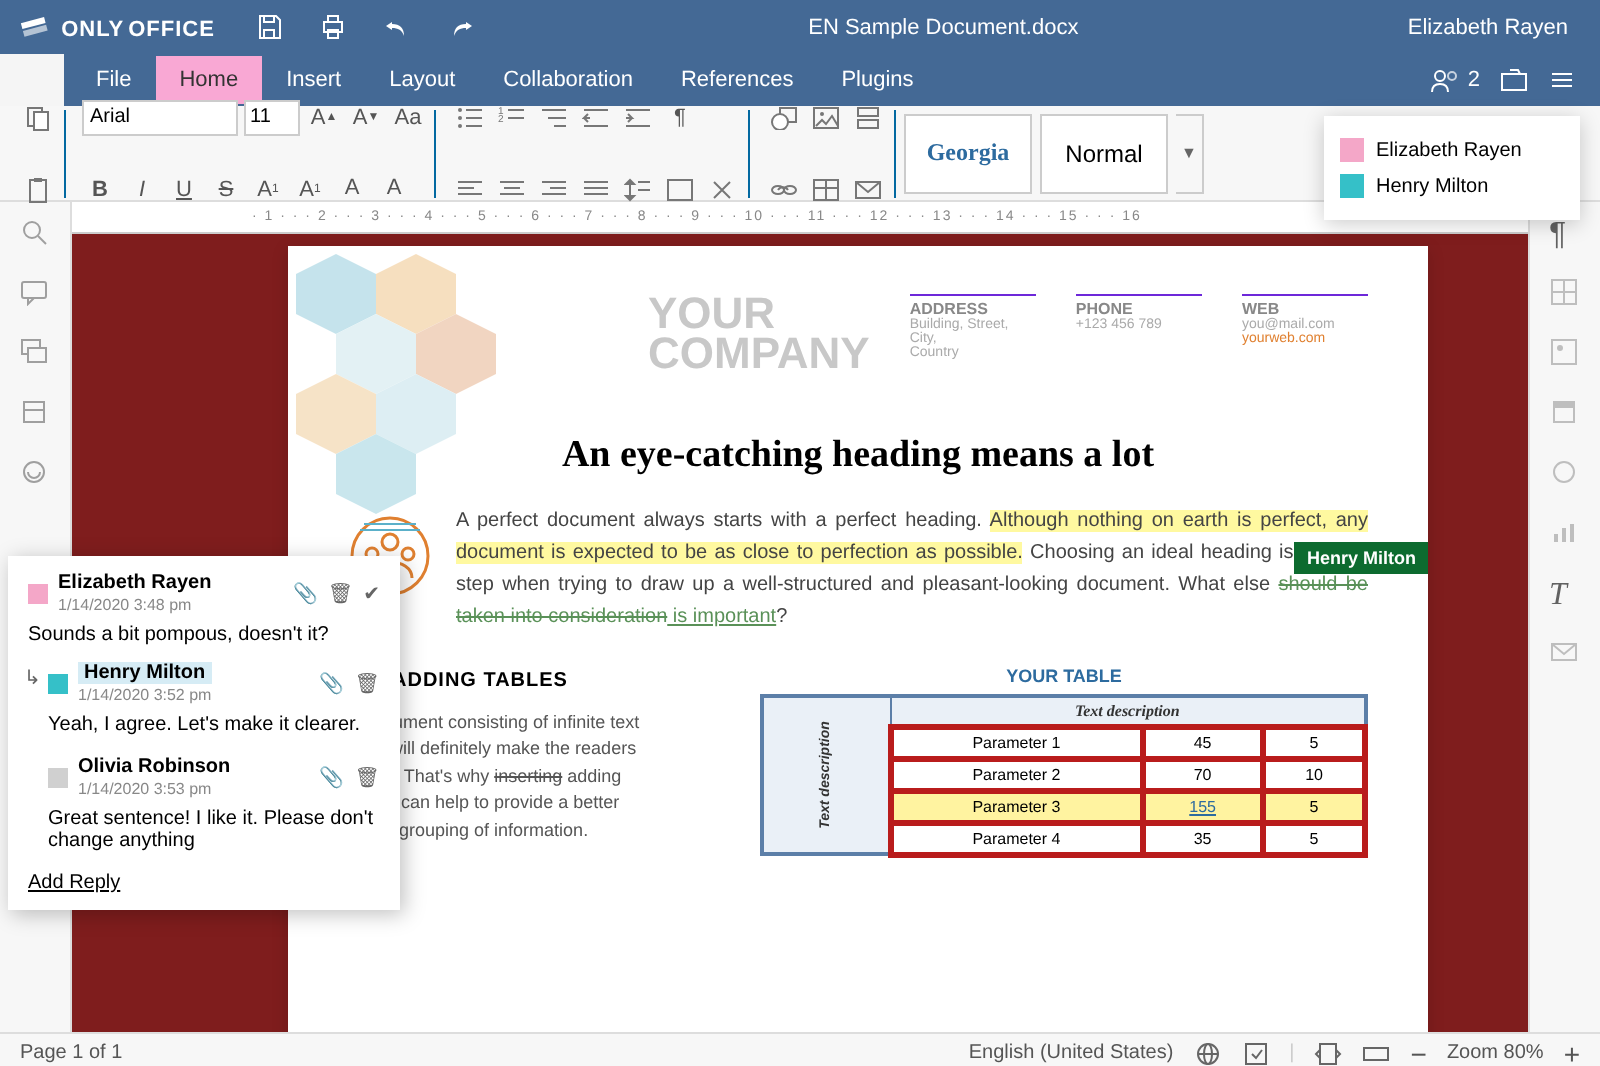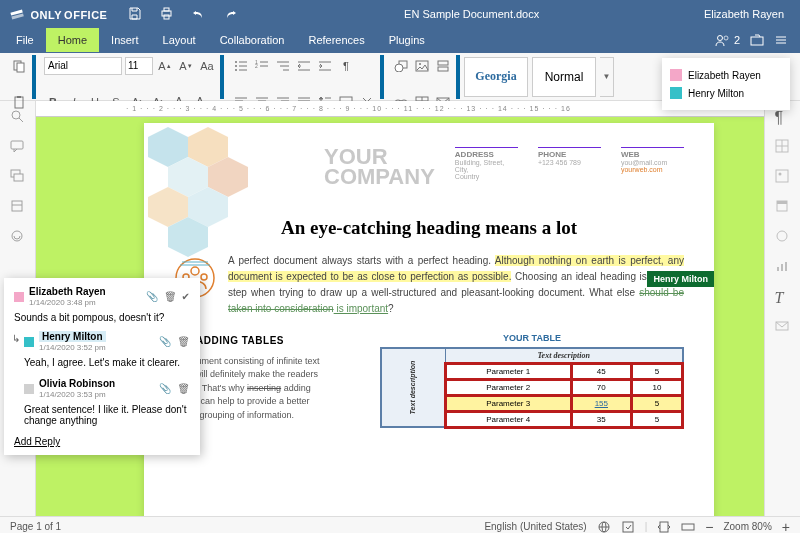--- a/index.html
+++ b/index.html
@@ -3,39 +3,39 @@
 <meta charset="utf-8">
 <style>
 * { box-sizing: border-box; margin: 0; padding: 0; font-family: Arial, sans-serif; }
 body { width: 800px; height: 533px; overflow: hidden; background: #f5f5f5; position: relative; }
 .titlebar { height: 27px; background: #446995; display: flex; align-items: center; color: #fff; font-size: 11px; padding: 0 10px; }
 .brand { font-weight: bold; letter-spacing: 0.5px; }
 .brand-only { font-weight: 700; margin-right: 2px; }
 .title-icons { display: flex; gap: 14px; margin-left: 18px; }
 .doc-title { flex: 1; text-align: center; }
 .user-name { font-size: 11px; margin-right: 6px; }
-.menubar { height: 26px; background: #446995; display: flex; align-items: center; padding: 0 4px; color: #fff; font-size: 11px; }
+.menubar { height: 26px; background: #446995; display: flex; align-items: center; padding: 0 4px; color: #fff; font-size: 11px; margin-left: 32px; }
 .menu-item { padding: 6px 12px; cursor: pointer; }
-.menu-item.active { background: #bef264; color: #333; }
+.menu-item.active { background: #f9a8d4; color: #333; }
 .menu-spacer { flex: 1; }
 .menu-right { display: flex; align-items: center; gap: 10px; padding-right: 8px; }
 .toolbar { height: 48px; background: #f7f7f7; border-bottom: 1px solid #ddd; display: flex; align-items: center; padding: 0 6px; gap: 4px; position: relative; }
-.tb-group { display: flex; flex-direction: column; gap: 18px; padding: 2px 4px; border-right: 4px solid #0369a1; height: 44px; }
+.tb-group { display: flex; flex-direction: column; gap: 18px; padding: 2px 4px; border-right: 1px solid #0369a1; height: 44px; justify-content: center; }
 .tb-row { display: flex; align-items: center; gap: 3px; }
 .tb-btn { width: 18px; height: 18px; display: flex; align-items: center; justify-content: center; color: #555; font-size: 11px; cursor: pointer; }
 .font-select { width: 78px; height: 18px; font-size: 10px; border: 1px solid #ccc; padding: 0 3px; }
 .size-select { width: 28px; height: 18px; font-size: 10px; border: 1px solid #ccc; padding: 0 2px; }
 .style-box { width: 64px; height: 40px; border: 1px solid #ccc; display: flex; align-items: center; justify-content: center; font-size: 12px; background: #fff; }
 .style-box.georgia { font-family: Georgia, serif; color: #2d6b9f; font-weight: bold; }
 .style-dropdown { width: 14px; height: 40px; border: 1px solid #ccc; border-left: none; display: flex; align-items: center; justify-content: center; font-size: 8px; color: #666; }
 .main { display: flex; height: 415px; }
 .left-rail { width: 36px; background: #f7f7f7; border-right: 1px solid #ddd; display: flex; flex-direction: column; align-items: center; padding-top: 8px; gap: 14px; }
 .rail-icon { width: 16px; height: 16px; opacity: 0.6; cursor: pointer; }
 .right-rail { width: 36px; background: #f7f7f7; border-left: 1px solid #ddd; display: flex; flex-direction: column; align-items: center; padding-top: 8px; gap: 14px; }
-.canvas { flex: 1; background: #bef264; position: relative; overflow: hidden; }
+.canvas { flex: 1; background: #7f1d1d; position: relative; overflow: hidden; }
 .ruler { height: 16px; background: #fff; border-bottom: 1px solid #ccc; font-size: 7px; color: #888; display: flex; align-items: center; padding-left: 90px; letter-spacing: 1px; }
 .page { position: absolute; left: 108px; top: 22px; width: 570px; height: 500px; background: #fff; box-shadow: 0 2px 8px rgba(0,0,0,0.15); padding: 24px 30px; }
 .page-header { display: flex; gap: 20px; border-bottom: none; padding-bottom: 8px; font-size: 8px; color: #999; }
 .company { font-size: 22px; font-weight: bold; color: #c8c8c8; line-height: 0.9; }
 .hdr-col { flex: 1; border-top: 1px solid #6d28d9; padding-top: 2px; }
 .hdr-col-title { font-size: 8px; color: #888; font-weight: bold; }
 .hdr-col-val { font-size: 7px; color: #aaa; }
 .heading { font-family: Georgia, serif; font-size: 19px; font-weight: bold; text-align: center; margin-top: 22px; }
 .subheading { font-family: Georgia, serif; font-style: italic; font-size: 11px; color: #e08030; text-align: center; margin-top: 12px; font-weight: bold; }
 .body-text { font-size: 10px; color: #444; margin-top: 14px; line-height: 1.6; text-align: justify; padding-left: 54px; position: relative; }

